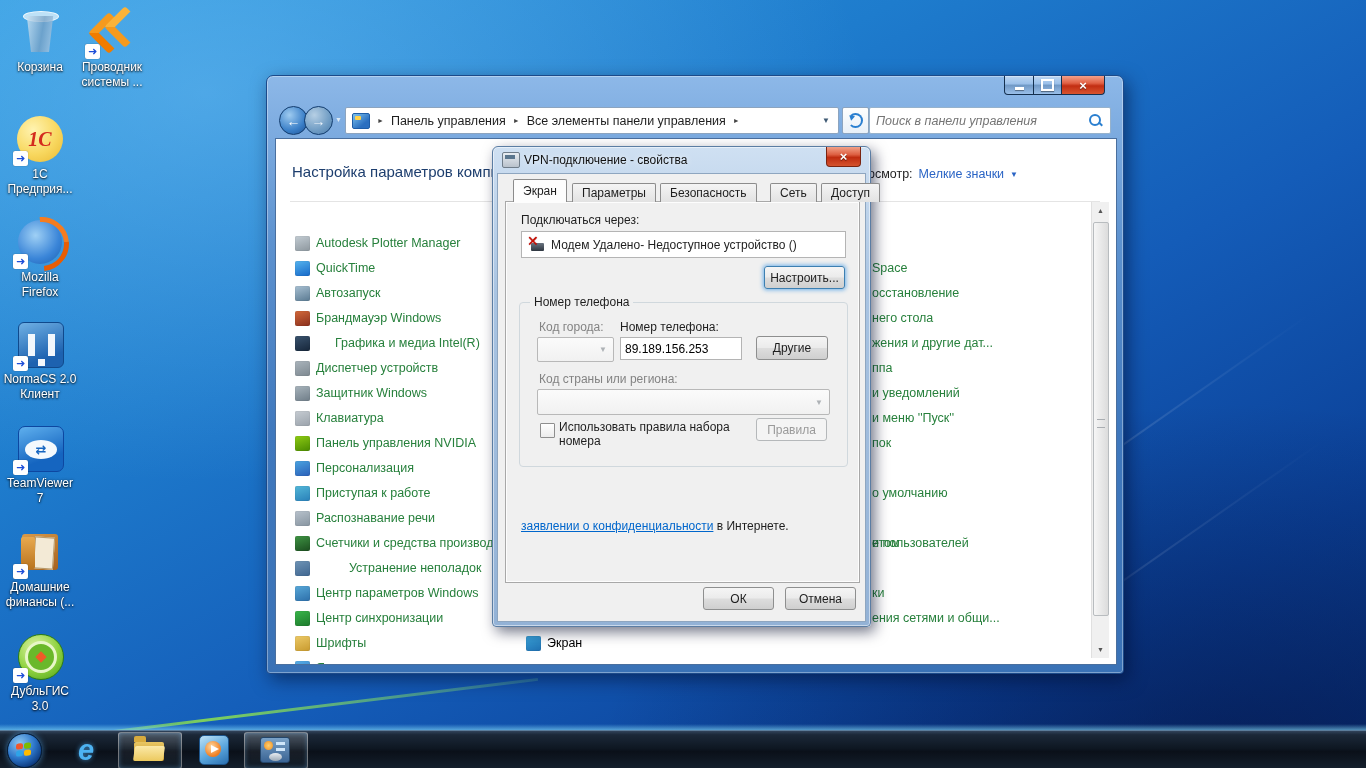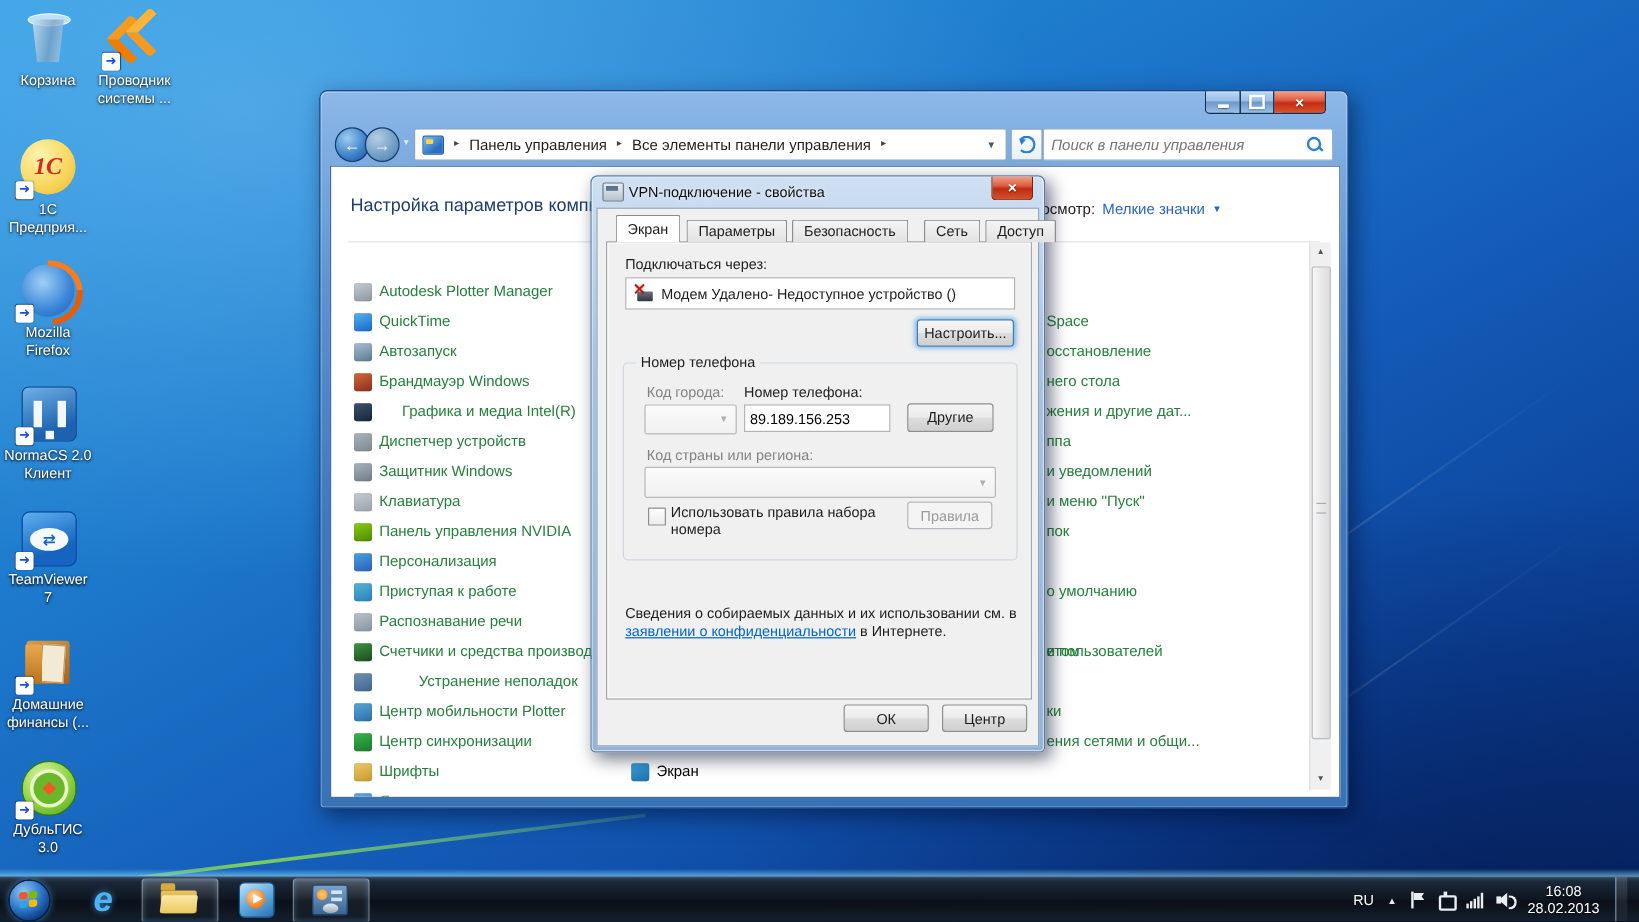--- a/index.html
+++ b/index.html
@@ -342,21 +342,21 @@
           <div class="cp-item" style="top: 396px;">
             <span class="cp-ico" style="background: linear-gradient(160deg, rgb(63, 148, 68), rgb(27, 77, 31));"></span>
             <span style="color: rgb(39, 128, 60);">Счетчики и средства производительности</span>
           </div>
           <div class="cp-item" style="top: 421px; gap: 39px;">
             <span class="cp-ico" style="background: linear-gradient(160deg, rgb(111, 147, 181), rgb(63, 102, 144));"></span>
             <span style="color: rgb(39, 128, 60);">Устранение неполадок</span>
           </div>
           <div class="cp-item" style="top: 446px;">
             <span class="cp-ico" style="background: linear-gradient(160deg, rgb(88, 168, 216), rgb(45, 111, 170));"></span>
-            <span style="color: rgb(39, 128, 60);">Центр мобильности Plotter</span>
+            <span style="color: rgb(39, 128, 60);">Центр параметров Windows</span>
           </div>
           <div class="cp-item" style="top: 471px;">
             <span class="cp-ico" style="background: linear-gradient(160deg, rgb(57, 181, 74), rgb(29, 122, 44));"></span>
             <span style="color: rgb(39, 128, 60);">Центр синхронизации</span>
           </div>
           <div class="cp-item" style="top: 496px;">
             <span class="cp-ico" style="background: linear-gradient(160deg, rgb(236, 201, 103), rgb(200, 154, 46));"></span>
             <span style="color: rgb(39, 128, 60);">Шрифты</span>
           </div>
           <div class="cp-item" style="top: 521px;">
@@ -432,27 +432,26 @@
     <input class="fieldbox" style="left: 127px; top: 190px; width: 112px; height: 21px; font-family: inherit; padding: 0px 4px; outline: none;" value="89.189.156.253">
     <button class="btn" style="left:263px;top:189px;width:72px;height:24px;">Другие</button>
     <div class="lab dis" style="left:46px;top:225px;">Код страны или региона:</div>
     <div class="combo" style="left:44px;top:242px;width:291px;height:24px;">
         <span class="arr">▼</span>
       </div>
     <span class="checkbox" style="left:47px;top:276px;"></span>
     <div class="lab" style="left:66px;top:273px;width:182px;white-space:normal;line-height:14px;">Использовать правила набора номера</div>
     <button class="btn dis" style="left:263px;top:271px;width:71px;height:23px;">Правила</button>
 
-    <div class="lab" style="left:28px;top:357px;">Сведения о собираемых данных и их использовании см. в</div>
     <div class="lab" style="left:28px;top:372px;">
       <span class="link">заявлении о конфиденциальности</span><span> в Интернете.</span>
     </div>
 
     <button class="btn" style="left:210px;top:440px;width:71px;height:23px;">ОК</button>
-    <button class="btn" style="left:292px;top:440px;width:71px;height:23px;">Центр</button>
+    <button class="btn" style="left:292px;top:440px;width:71px;height:23px;">Отмена</button>
   <div class="tab active" style="left: 20px; top: 32px; height: 22px;">Экран</div>
       <div class="tab" style="left: 79px; top: 36px; height: 18px;">Параметры</div>
       <div class="tab" style="left: 167px; top: 36px; height: 18px;">Безопасность</div>
       <div class="tab" style="left: 277px; top: 36px; height: 18px;">Сеть</div>
       <div class="tab" style="left: 328px; top: 36px; height: 18px;">Доступ</div>
     </div>
 
   <div id="taskbar">
     <div id="start-orb">
       <div class="flag">
@@ -481,35 +480,14 @@
       </div>
     <div class="tb-btn" style="left:244px;"></div>
     <div class="tb-ico-wrap" style="left:244px;width:62px;">
       <div class="cpapp">
           <div class="circ"></div>
           <div class="b1"></div>
           <div class="b2"></div>
           <div class="mouse"></div>
         </div>
     </div>
-    <div id="tray">
-      <span class="txt">RU</span>
-      <span id="tray-up">▲</span>
-      <span class="tray-flag"></span>
-      <span class="tray-dev"></span>
-      <span class="bars">
-          <i style="height:4px"></i>
-          <i style="height:6px"></i>
-          <i style="height:8px"></i>
-          <i style="height:10px"></i>
-          <i style="height:13px"></i>
-        </span>
-      <span class="spk">
-          <span class="wave"></span>
-        </span>
-      <div id="clock">
-        <div>16:08</div>
-        <div>28.02.2013</div>
-      </div>
-      <div id="show-desktop"></div>
-    </div>
   </div>
 </div>
 
 </body></html>

